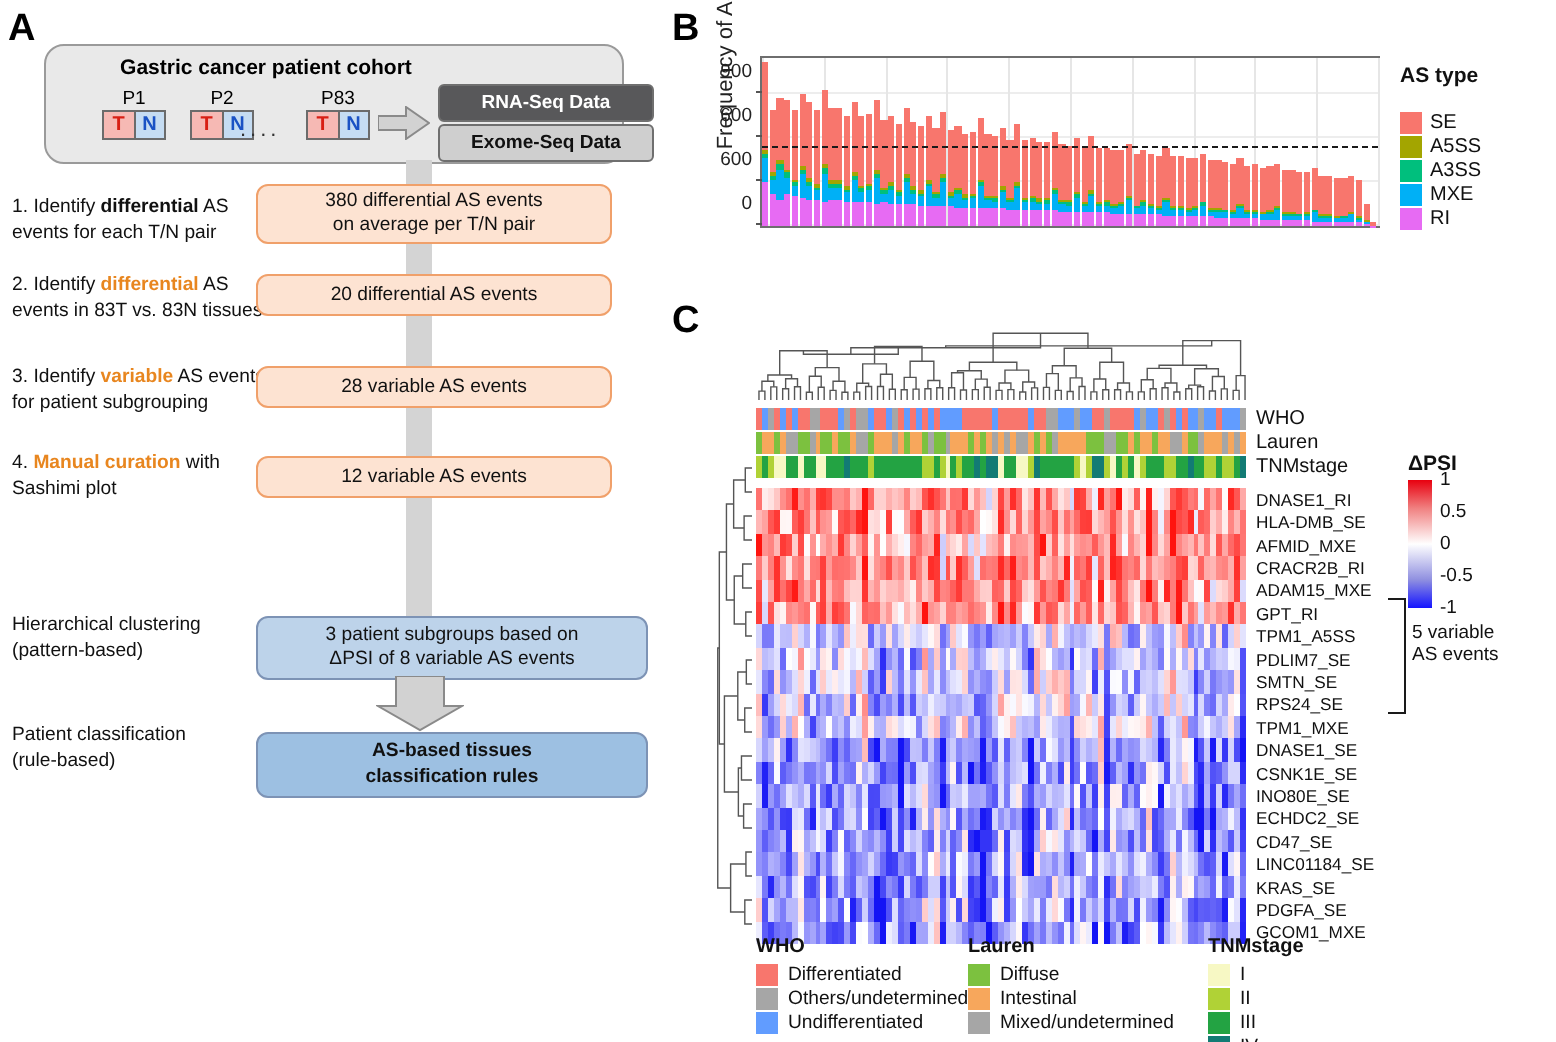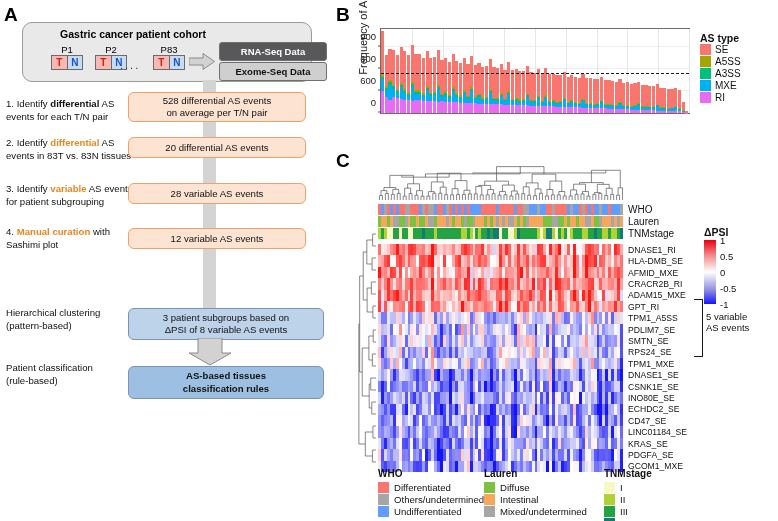--- a/index.html
+++ b/index.html
@@ -72,21 +72,21 @@
          border:1px solid #6e6e6e;background:#fff;box-sizing:border-box;}
   .btick{position:absolute;right:100%;transform:translateY(-50%);
          font-size:9.5px;color:#222;padding-right:5px;white-space:nowrap;}
   .bticklineout{position:absolute;right:100%;width:3px;height:1px;background:#555;transform:translateY(-50%);}
   .gridv{position:absolute;top:0;bottom:0;width:1px;background:#e6e6e6;}
   .gridh{position:absolute;left:0;right:0;height:1px;background:#ededed;}
   .dashavg{position:absolute;left:0;right:0;height:0;border-top:1.4px dashed #1a1a1a;}
   .bar{position:absolute;bottom:0;display:flex;flex-direction:column-reverse;}
   .bar i{display:block;width:100%;}
   .blegend{position:absolute;left:368px;top:32px;}
-  .bl-title{font-size:10.5px;font-weight:bold;color:#111;margin-bottom:0;}
+  .bl-title{font-size:10.5px;font-weight:bold;color:#111;margin-bottom:12px;}
   .bl-row{display:flex;align-items:center;margin-bottom:1px;}
   .bl-sw{width:11px;height:11px;margin-right:4px;}
   .bl-tx{font-size:10px;color:#111;}
 
   
   #panelC{position:absolute;left:332px;top:148px;width:446px;height:373px;}
   .coldendro{position:absolute;left:46px;top:10px;width:246px;height:42px;}
   .rowdendro{position:absolute;left:20px;top:80px;width:24px;height:240px;}
   .anno{position:absolute;left:46px;width:246px;height:11px;display:flex;}
   .anno i{display:block;height:100%;}
@@ -184,21 +184,21 @@
     <span>Patient classification</span><br>
     <span>(rule-based)</span>
   </div>
 
   <div class="step" style="top:307px;">
     <span>Hierarchical clustering</span><br>
     <span>(pattern-based)</span>
   </div>
 
   <div class="obox" style="top:92px;width:178px;height:30px;flex-direction:column;">
-    <span>528 differential AS events</span>
+    <span>380 differential AS events</span>
     <span>on average per T/N pair</span>
   </div>
   <div class="obox" style="top:137px;width:178px;height:21px;">20 differential AS events</div>
   <div class="obox" style="top:183px;width:178px;height:21px;">28 variable AS events</div>
   <div class="obox" style="top:228px;width:178px;height:21px;">12 variable AS events</div>
   <div class="bbox" style="top:308px;width:196px;height:32px;flex-direction:column;">
     <span>3 patient subgroups based on</span>
     <span>ΔPSI of 8 variable AS events</span>
   </div>
 

